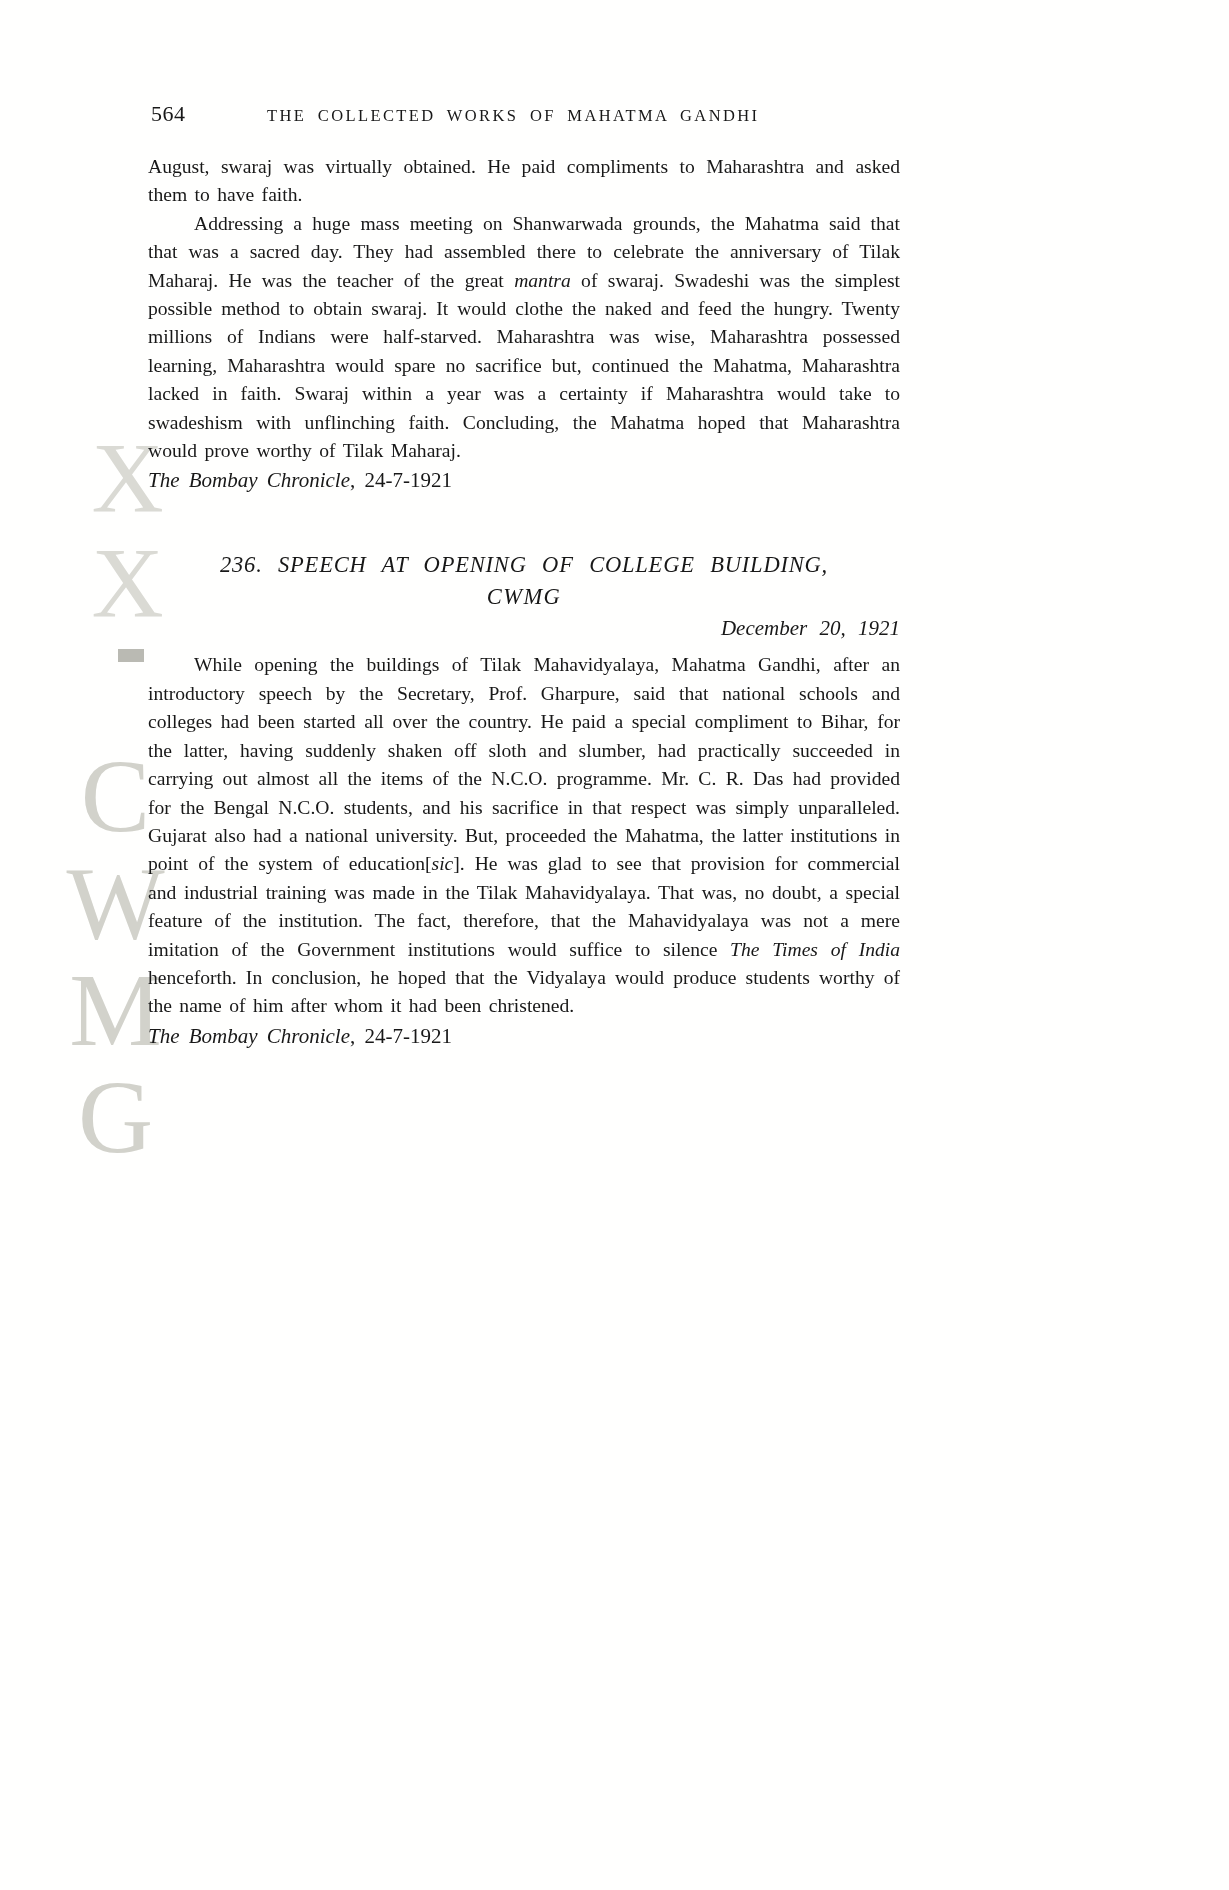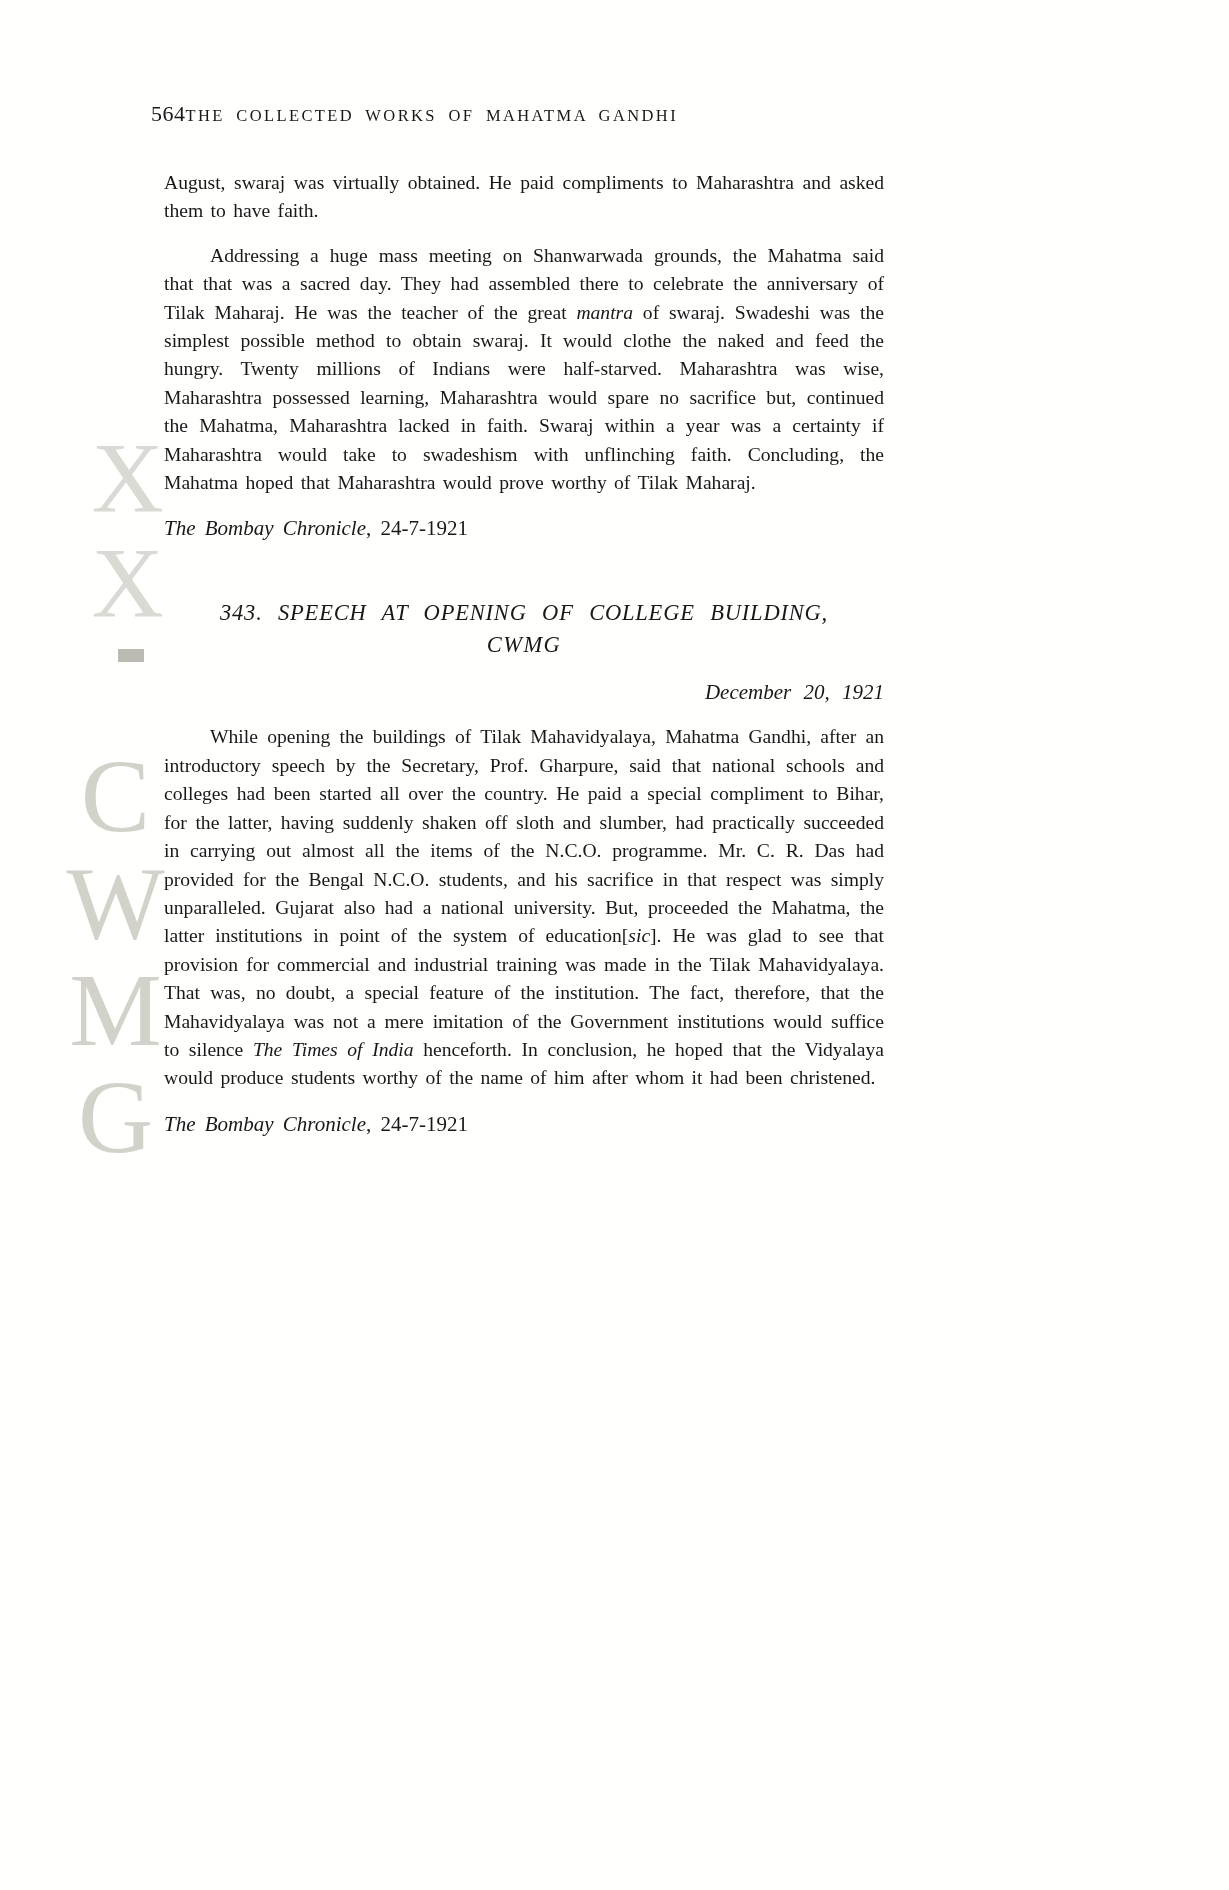--- a/index.html
+++ b/index.html
@@ -66,38 +66,39 @@
     display: flex;
     align-items: baseline;
     z-index: 2;
   }
   .page-number {
     font-size: 22px;
     letter-spacing: 0.5px;
   }
   .running-title {
     flex: 1;
+    text-align: center;
     font-size: 16.5px;
     letter-spacing: 2.4px;
     word-spacing: 5px;
     padding-right: 60px;
   }
 
   
   .content {
     position: absolute;
     top: 153px;
     left: 148px;
     width: 752px;
     z-index: 2;
     font-size: 19.6px;
     line-height: 28.4px;
   }
   .content p {
-    margin: 16px;
+    margin: 0;
     text-align: justify;
     word-spacing: 2.5px;
   }
   .content p.indent { text-indent: 46px; }
   .it { font-style: italic; }
 
   .source {
     margin: 9px 0 0 44px;
     font-size: 21px;
     line-height: 30px;
@@ -145,21 +146,21 @@
 
   <div class="content">
 
     <p><span>August, swaraj was virtually obtained. He paid compliments to Maharashtra and asked them to have faith.</span></p>
 
     <p class="indent"><span>Addressing a huge mass meeting on Shanwarwada grounds, the Mahatma said that that was a sacred day. They had assembled there to celebrate the anniversary of Tilak Maharaj. He was the teacher of the great </span><span class="it">mantra</span><span> of swaraj. Swadeshi was the simplest possible method to obtain swaraj. It would clothe the naked and feed the hungry. Twenty millions of Indians were half-starved. Maharashtra was wise, Maharashtra possessed learning, Maharashtra would spare no sacrifice but, continued the Mahatma, Maharashtra lacked in faith. Swaraj within a year was a certainty if Maharashtra would take to swadeshism with unflinching faith. Concluding, the Mahatma hoped that Maharashtra would prove worthy of Tilak Maharaj.</span></p>
 
     <p class="source"><span class="it">The Bombay Chronicle</span><span>, 24-7-1921</span></p>
 
     <h2 class="heading">
-      <span class="line1">343. SPEECH AT OPENING OF COLLEGE BUILDING,</span><br>
+      <span class="line1">236. SPEECH AT OPENING OF COLLEGE BUILDING,</span><br>
       <span class="line2">CWMG</span>
     </h2>
 
     <p class="dateline">December 20, 1921</p>
 
     <p class="indent body-para"><span>While opening the buildings of Tilak Mahavidyalaya, Mahatma Gandhi, after an introductory speech by the Secretary, Prof. Gharpure, said that national schools and colleges had been started all over the country. He paid a special compliment to Bihar, for the latter, having suddenly shaken off sloth and slumber, had practically succeeded in carrying out almost all the items of the N.C.O. programme. Mr. C. R. Das had provided for the Bengal N.C.O. students, and his sacrifice in that respect was simply unparalleled. Gujarat also had a national university. But, proceeded the Mahatma, the latter institutions in point of the system of education[</span><span class="it">sic</span><span>]. He was glad to see that provision for commercial and industrial training was made in the Tilak Mahavidyalaya. That was, no doubt, a special feature of the institution. The fact, therefore, that the Mahavidyalaya was not a mere imitation of the Government institutions would suffice to silence </span><span class="it">The Times of India</span><span> henceforth. In conclusion, he hoped that the Vidyalaya would produce students worthy of the name of him after whom it had been christened.</span></p>
 
     <p class="source source-bottom"><span class="it">The Bombay Chronicle</span><span>, 24-7-1921</span></p>
 
   </div>

